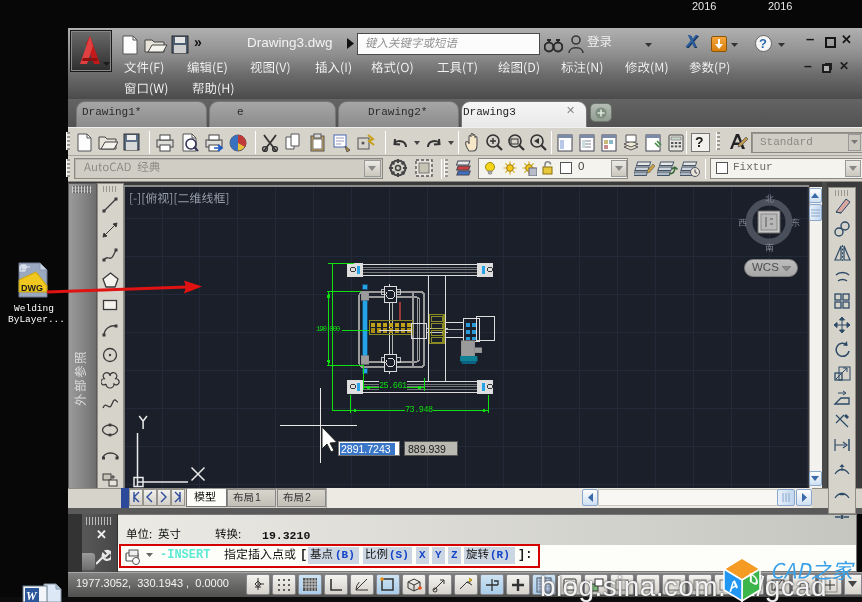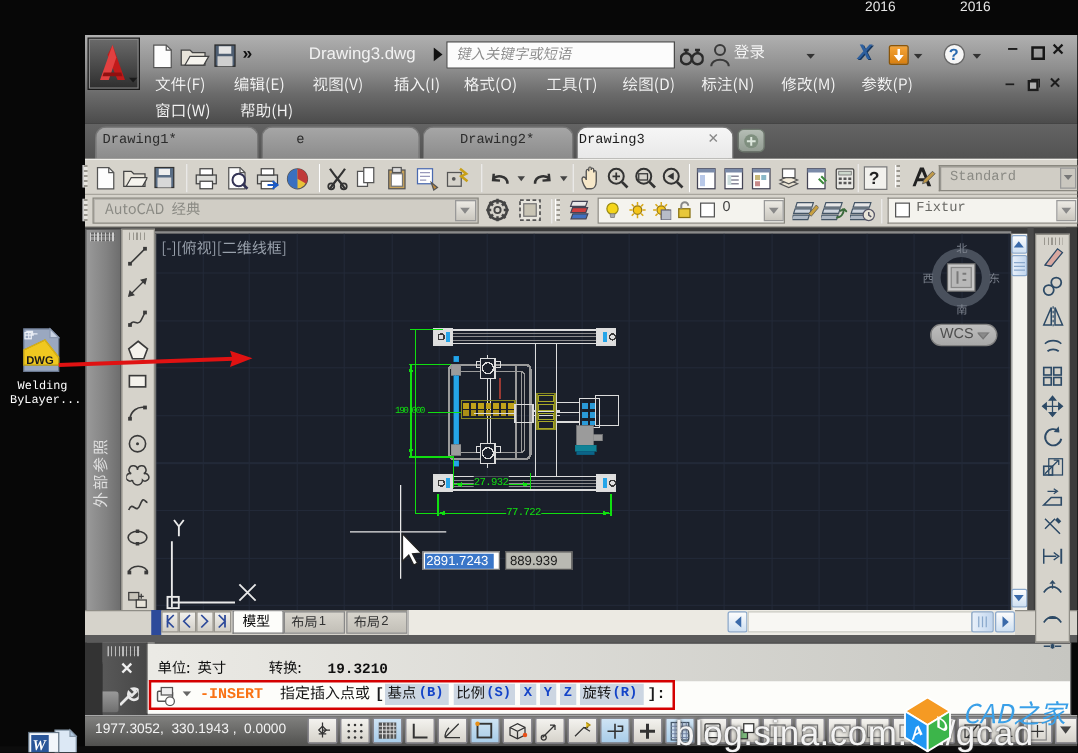--- a/index.html
+++ b/index.html
@@ -505,22 +505,22 @@
 <path d="M239.5 200.5 l6 -1.8 l0 3.6 Z" fill="#10df10"></path>
 <path d="M300.3 200.5 l-6 -1.8 l0 3.6 Z" fill="#10df10"></path>
 <line x1="300.3" y1="191" x2="300.3" y2="204" stroke="#10df10" stroke-width="1"></line>
 <line x1="226.3" y1="208" x2="226.3" y2="226" stroke="#10df10" stroke-width="1"></line>
 <line x1="364.7" y1="208" x2="364.7" y2="226" stroke="#10df10" stroke-width="1"></line>
 <line x1="208.5" y1="223.5" x2="364.7" y2="223.5" stroke="#10df10" stroke-width="1"></line>
 <path d="M226.3 223.5 l6 -1.8 l0 3.6 Z" fill="#10df10"></path>
 <path d="M364.7 223.5 l-6 -1.8 l0 3.6 Z" fill="#10df10"></path>
 </svg>
 <div style="position:absolute;left:316px;top:324.5px;font:7.5px 'Liberation Mono',sans-serif;color:#10df10;white-space:pre;letter-spacing:-1.2px">190.000</div>
-<div style="position:absolute;left:379px;top:381px;font:8.5px 'Liberation Mono',sans-serif;color:#10df10;white-space:pre;letter-spacing:-0.5px;background:#1a1f2a">27.932</div>
-<div style="position:absolute;left:405px;top:404.5px;font:8.5px 'Liberation Mono',sans-serif;color:#10df10;white-space:pre;letter-spacing:-0.5px;background:#1a1f2a">77.722</div>
+<div style="position:absolute;left:379px;top:381px;font:8.5px 'Liberation Mono',sans-serif;color:#10df10;white-space:pre;letter-spacing:-0.5px;background:#1a1f2a">25.661</div>
+<div style="position:absolute;left:405px;top:404.5px;font:8.5px 'Liberation Mono',sans-serif;color:#10df10;white-space:pre;letter-spacing:-0.5px;background:#1a1f2a">73.948</div>
 <svg class="ab" style="left:276px;top:385px" width="180" height="85">
 <g stroke="#e8e8e8" stroke-width="1">
       <path d="M4 40.5 H81 M44.5 3 V78"></path>
     </g>
 <path d="M46 42 L46 64 L51 59 L55 67 L58 65.5 L54 58 L61 57.5 Z" fill="#fff" stroke="#222" stroke-width="1"></path>
   </svg>
 <div style="position:absolute;left:338px;top:441px;width:62px;height:15px;background:#fff;border:1px solid #777"></div>
 <div style="position:absolute;left:340px;top:442.5px;width:55px;height:12px;background:#3a76c8"></div>
 <div style="position:absolute;left:341px;top:443px;font:10.5px 'Liberation Sans',sans-serif;color:#fff;white-space:pre;">2891.7243</div>
 <div style="position:absolute;left:404px;top:441px;width:54px;height:15px;background:#b9b9b2;border:1px solid #555"></div>
@@ -734,21 +734,21 @@
 <div style="position:absolute;left:262px;top:529px;font:11.5px 'Liberation Mono',sans-serif;color:#111;white-space:pre;font-weight:bold">19.3210</div>
 <div style="position:absolute;left:119px;top:544px;width:421px;height:24px;background:#fdfdfa;border:2px solid #d40000"></div>
 <svg class="ab" style="left:125px;top:549px" width="20" height="16">
     <rect x="1" y="4" width="12" height="8" rx="1" fill="none" stroke="#555" stroke-width="1.2"></rect>
     <rect x="4" y="1" width="9" height="6" fill="#eee" stroke="#555"></rect>
     <circle cx="11" cy="12" r="3.5" fill="#fff" stroke="#555"></circle>
   </svg>
 <svg class="ab" style="left:146px;top:553px" width="8" height="6">
     <path d="M0 0 L7 0 L3.5 4 Z" fill="#666"></path>
   </svg>
-<div style="position:absolute;left:160px;top:548px;font:12px 'Liberation Mono',sans-serif;color:#f97316;white-space:pre;font-weight:bold">-INSERT</div>
+<div style="position:absolute;left:160px;top:548px;font:12px 'Liberation Mono',sans-serif;color:#5eead4;white-space:pre;font-weight:bold">-INSERT</div>
 <svg style="position:absolute;left:224px;top:548px;overflow:visible" width="83" height="17">
     <path d="M10 1.2C9.1 1.6 7.6 2 6.2 2.3V0.5H5.3V3.9C5.3 5 5.7 5.2 7.1 5.2C7.3 5.2 9.6 5.2 9.9 5.2C11 5.2 11.3 4.8 11.5 3.2C11.2 3.2 10.8 3 10.6 2.9C10.6 4.2 10.5 4.4 9.8 4.4C9.3 4.4 7.5 4.4 7.1 4.4C6.3 4.4 6.2 4.3 6.2 3.9V3.1C7.7 2.8 9.5 2.4 10.7 1.9ZM6.1 9H10.1V10.2H6.1ZM6.1 8.2V7H10.1V8.2ZM5.3 6.3V11.5H6.1V11H10.1V11.5H10.9V6.3ZM2.2 0.5V2.9H0.5V3.8H2.2V6.3L0.4 6.8L0.6 7.7L2.2 7.2V10.5C2.2 10.6 2.1 10.7 2 10.7C1.8 10.7 1.3 10.7 0.8 10.7C0.9 10.9 1 11.3 1.1 11.5C1.9 11.5 2.3 11.5 2.7 11.4C3 11.2 3.1 11 3.1 10.5V7L4.7 6.5L4.6 5.7L3.1 6.1V3.8H4.5V2.9H3.1V0.5Z M14.7 6C14.4 8.2 13.8 9.9 12.4 11C12.6 11.1 13 11.4 13.2 11.6C14 10.9 14.5 9.9 15 8.8C16.1 10.9 17.9 11.3 20.4 11.3H23.2C23.2 11.1 23.4 10.6 23.5 10.4C22.9 10.4 20.9 10.4 20.4 10.4C19.7 10.4 19.1 10.4 18.5 10.3V7.9H22V7H18.5V5.1H21.5V4.2H14.5V5.1H17.5V10C16.5 9.7 15.8 9 15.3 7.7C15.4 7.2 15.5 6.7 15.6 6.1ZM17.1 0.6C17.3 1 17.5 1.5 17.7 1.8H13V4.5H13.9V2.7H22.1V4.5H23V1.8H18.7C18.6 1.4 18.3 0.8 18 0.4Z M32.8 7.6V8.4H34.2V10.1H32.3V4.1H35.4V3.3H32.3V1.8C33.2 1.7 34.1 1.5 34.8 1.3L34.3 0.6C33 1 30.7 1.2 28.8 1.3C28.9 1.5 29 1.8 29.1 2.1C29.8 2 30.7 2 31.5 1.9V3.3H28.4V4.1H31.5V10.1H29.5V8.4H31V7.7H29.5V6.2C30 6 30.6 5.9 31 5.7L30.6 5C30.1 5.2 29.4 5.5 28.7 5.7V11.5H29.5V10.9H34.2V11.5H35V5.4H32.8V6.1H34.2V7.6ZM25.9 0.5V2.9H24.6V3.7H25.9V6.5L24.4 6.9L24.7 7.7L25.9 7.4V10.5C25.9 10.6 25.9 10.6 25.8 10.6C25.6 10.6 25.3 10.7 24.9 10.6C25 10.9 25.1 11.3 25.1 11.5C25.8 11.5 26.2 11.4 26.4 11.3C26.7 11.2 26.8 10.9 26.8 10.5V7.1L28.1 6.7L28 5.9L26.8 6.2V3.7H27.9V2.9H26.8V0.5Z M39.5 1.5C40.3 2.1 40.9 2.7 41.5 3.5C40.7 6.9 39.2 9.3 36.5 10.7C36.7 10.9 37.2 11.3 37.3 11.4C39.8 10 41.3 7.8 42.2 4.7C43.5 7.1 44.4 9.9 47.1 11.4C47.2 11.1 47.4 10.6 47.6 10.4C43.6 8 43.9 3.5 40.1 0.7Z M50.8 5H57.1V7.1H50.8ZM52.1 9C52.2 9.8 52.3 10.8 52.3 11.4L53.2 11.3C53.2 10.7 53.1 9.7 52.9 9ZM54.6 9C54.9 9.8 55.3 10.8 55.4 11.4L56.3 11.2C56.1 10.6 55.8 9.6 55.4 8.9ZM57 8.9C57.6 9.7 58.3 10.8 58.6 11.4L59.4 11.1C59.1 10.4 58.4 9.4 57.8 8.6ZM50.1 8.7C49.8 9.6 49.1 10.6 48.5 11.1L49.3 11.5C50 10.9 50.6 9.9 51 8.9ZM50 4.1V8H58V4.1H54.4V2.6H58.9V1.8H54.4V0.5H53.5V4.1Z M68.3 1.1C69 1.4 69.9 2 70.4 2.4L70.9 1.8C70.5 1.4 69.6 0.8 68.8 0.5ZM60.7 9.8 60.9 10.7C62.3 10.4 64.3 10 66.1 9.6L66.1 8.7C64.1 9.1 62.1 9.5 60.7 9.8ZM62.3 5.1H64.8V7.2H62.3ZM61.5 4.3V8H65.7V4.3ZM60.8 2.4V3.3H66.7C66.9 5.2 67.2 7 67.6 8.5C66.8 9.4 65.8 10.2 64.7 10.8C64.9 11 65.2 11.3 65.4 11.5C66.3 11 67.2 10.3 67.9 9.4C68.5 10.7 69.2 11.5 70.1 11.5C71 11.5 71.4 10.9 71.5 8.9C71.3 8.8 71 8.6 70.8 8.4C70.7 10 70.5 10.6 70.2 10.6C69.6 10.6 69.1 9.9 68.6 8.6C69.5 7.4 70.2 6 70.8 4.4L69.9 4.2C69.5 5.4 69 6.5 68.3 7.5C68 6.3 67.8 4.9 67.7 3.3H71.2V2.4H67.6C67.6 1.8 67.6 1.2 67.6 0.5H66.6C66.6 1.1 66.6 1.8 66.7 2.4Z" fill="#1a1a1a"></path>
   </svg>
 <div style="position:absolute;left:300px;top:548px;font:12px 'Liberation Mono',sans-serif;color:#1a1a1a;white-space:pre;font-weight:bold">[</div>
 <div style="position:absolute;left:308px;top:547px;width:51px;height:17px;background:#ccd6e2"></div>
 <svg style="position:absolute;left:310px;top:548px;overflow:visible" width="33" height="16">
     <path d="M7.9 0.5V1.6H3.7V0.5H2.8V1.6H1.1V2.3H2.8V6H0.5V6.7H3C2.4 7.5 1.4 8.3 0.4 8.6C0.6 8.8 0.9 9.1 1 9.3C2.1 8.8 3.3 7.8 4 6.7H7.6C8.3 7.8 9.4 8.7 10.5 9.2C10.7 9 10.9 8.7 11.1 8.5C10.2 8.2 9.2 7.5 8.5 6.7H11V6H8.7V2.3H10.5V1.6H8.7V0.5ZM3.7 2.3H7.9V3.1H3.7ZM5.3 7.1V8.1H2.9V8.8H5.3V10H1.4V10.7H10.1V10H6.2V8.8H8.6V8.1H6.2V7.1ZM3.7 3.7H7.9V4.5H3.7ZM3.7 5.2H7.9V6H3.7Z M14.2 4.8H20.2V6.8H14.2ZM15.4 8.6C15.6 9.4 15.7 10.4 15.7 10.9L16.5 10.8C16.5 10.3 16.4 9.3 16.2 8.6ZM17.8 8.7C18.1 9.4 18.5 10.3 18.6 10.9L19.4 10.7C19.3 10.1 18.9 9.2 18.6 8.5ZM20.1 8.6C20.7 9.3 21.4 10.3 21.6 10.9L22.4 10.6C22.1 10 21.5 9 20.9 8.3ZM13.5 8.3C13.2 9.2 12.6 10.1 12 10.6L12.8 11C13.4 10.4 14 9.5 14.4 8.6ZM13.4 4V7.6H21.1V4H17.6V2.5H22V1.7H17.6V0.5H16.7V4Z" fill="#1a1a1a"></path>
   </svg>
 <div style="position:absolute;left:335px;top:549px;font:11px 'Liberation Mono',sans-serif;color:#1444c8;white-space:pre;font-weight:bold">(B)</div>
 <div style="position:absolute;left:363px;top:547px;width:49px;height:17px;background:#ccd6e2"></div>

